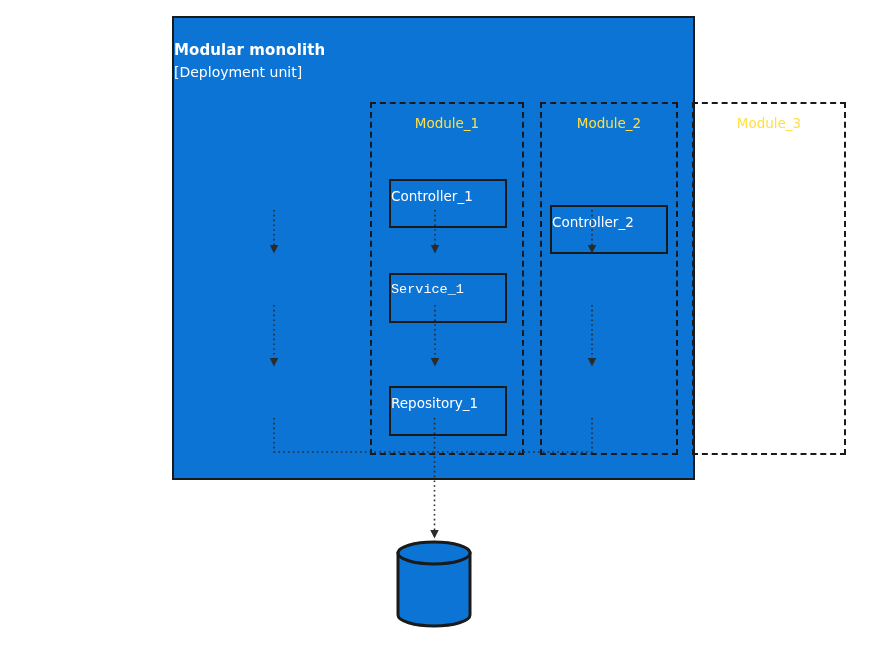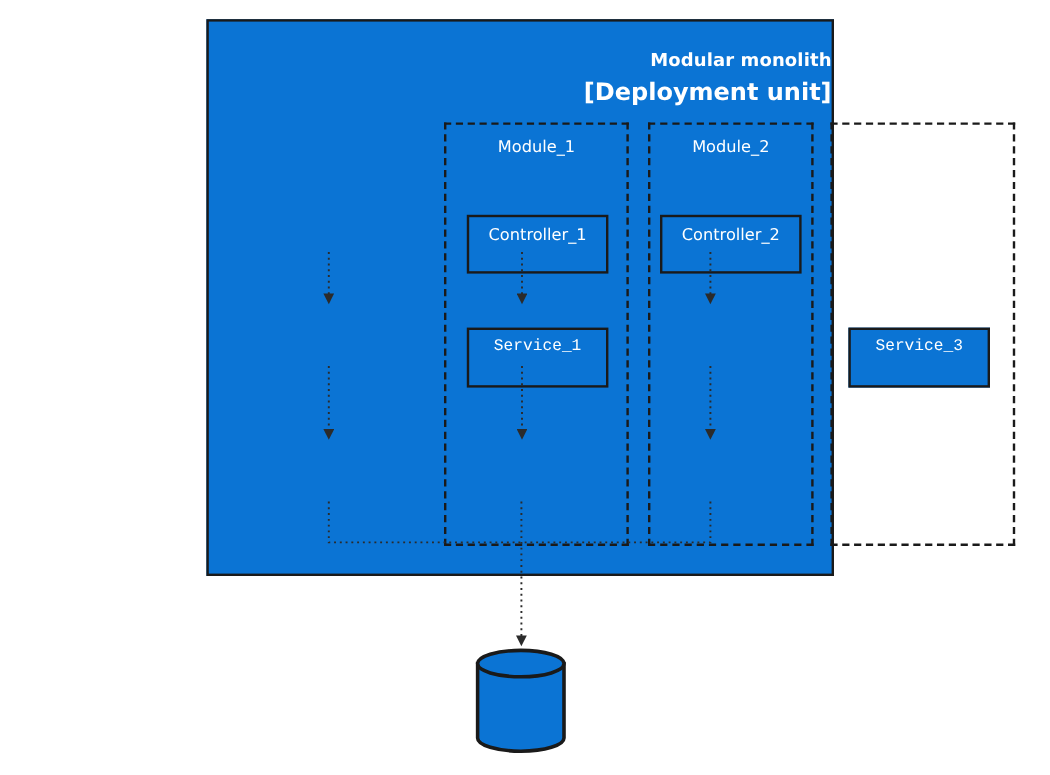--- a/index.html
+++ b/index.html
@@ -33,79 +33,78 @@
     background: #0B74D4;
     border: 2px solid #1A1A1A;
     box-sizing: border-box;
   }
 
   .unit-header {
     position: absolute;
     left: 0;
     top: 22px;
     width: 100%;
-    text-align: right;
+    text-align: left;
     color: #ffffff;
     line-height: 1.45;
     pointer-events: none;
   }
   .unit-title {
     font-size: 15px;
     font-weight: bold;
     letter-spacing: 0.1px;
   }
   .unit-subtitle {
-    font-size: 20px;
-    font-weight: bold;
+    font-size: 14px;
+    font-weight: normal;
   }
 
   
   .module {
     position: absolute;
     top: 84px;
     height: 353px;
     border: 2px dashed #1A1A1A;
     box-sizing: border-box;
   }
   .module-label {
     position: absolute;
     left: 0;
     top: 11px;
     width: 100%;
     text-align: center;
-    color: #ffffff;
+    color: #fde047;
     font-size: 13.5px;
   }
 
   .module-1 { left: 196px; width: 154px; }
   .module-2 { left: 366px; width: 138px; }
   .module-3 { left: 518px; width: 154px; }
 
   
   .component-box {
     position: absolute;
     background: #0B74D4;
     border: 2px solid #1A1A1A;
     box-sizing: border-box;
   }
   .component-label {
     position: absolute;
     left: 0;
     top: 7px;
     width: 100%;
-    text-align: center;
     color: #ffffff;
     font-size: 13.5px;
     white-space: nowrap;
   }
 
   
   .c1 { left: 215px; width: 118px; }
   
-  .c2 { left: 376px; width: 118px; }
+  .c2 { left: 376px; width: 118px; margin-top: 26px; }
   
   .c3 { left: 533px; width: 118px; }
 
   .row-controller { top: 161px; height: 49px; }
   .row-service    { top: 255px; height: 50px; font-family: Liberation Mono, monospace; }
   .row-repository { top: 368px; height: 50px; }
 
   
   #connectors {
     position: absolute;
@@ -148,28 +147,28 @@
     <div class="module module-3">
       <div class="module-label">Module_3</div>
     </div>
 
     <div class="component-box c1 row-controller">
       <div class="component-label">Controller_1</div>
     </div>
     <div class="component-box c1 row-service">
       <div class="component-label">Service_1</div>
     </div>
+    <div class="component-box c1 row-repository">
+      <div class="component-label">Repository_1</div>
+    </div>
 
     <div class="component-box c2 row-controller">
       <div class="component-label">Controller_2</div>
     </div>
 
-    <div class="component-box c3 row-service">
-      <div class="component-label">Service_3</div>
-    </div>
   </div>
 
   <svg id="connectors" viewBox="0 0 875 646">
     <defs>
       <marker id="arrowhead" markerWidth="10" markerHeight="9" refX="1.5" refY="4.5" orient="auto" markerUnits="userSpaceOnUse">
         <path d="M0,0 L9,4.5 L0,9 z" fill="#2B2B2B"></path>
       </marker>
     </defs>
 
     <g stroke="#2B2B2B" stroke-width="1.6" stroke-dasharray="1.6 3.2" fill="none" stroke-linecap="butt">

